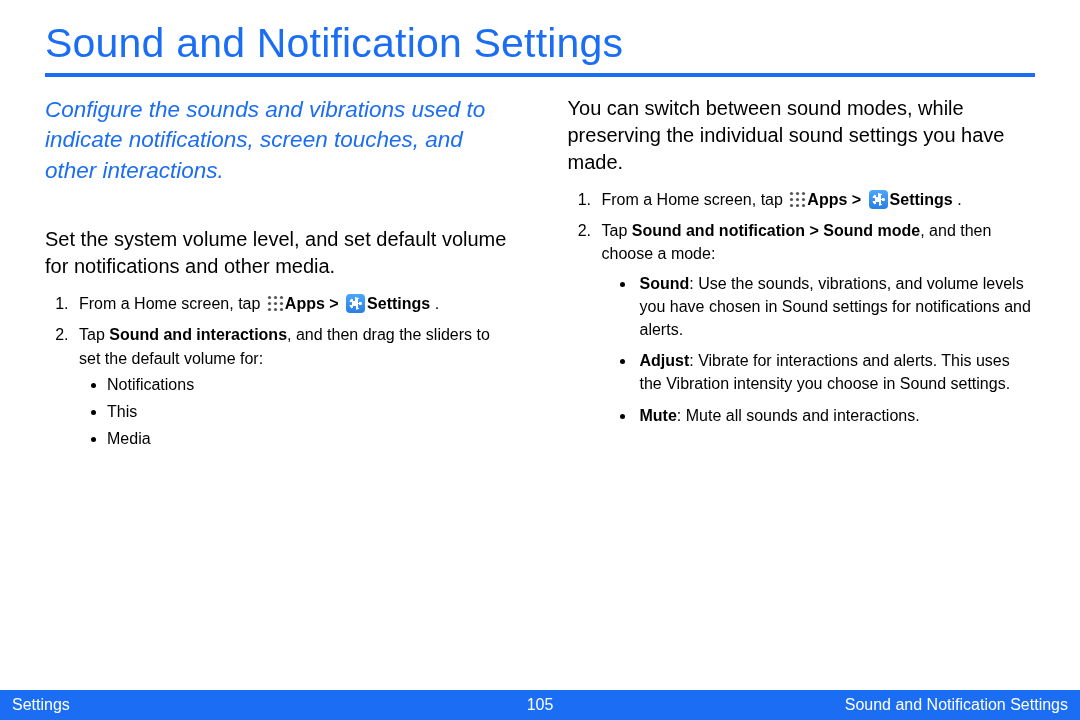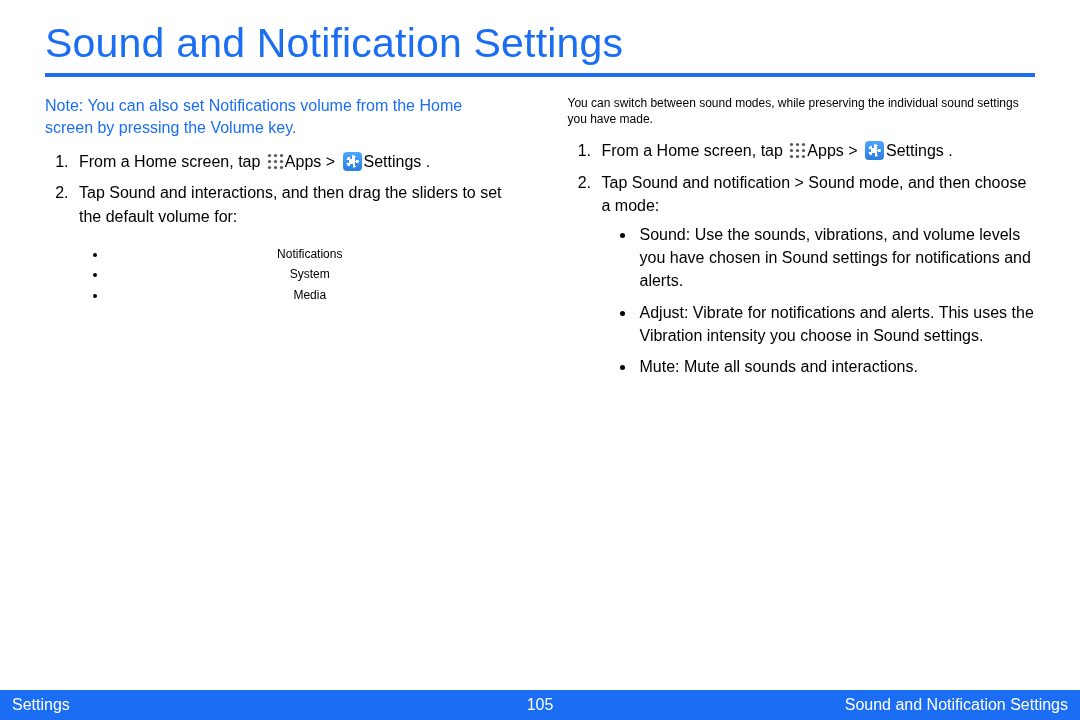--- a/index.html
+++ b/index.html
@@ -45,21 +45,21 @@
     font-weight: 400;
     margin: 0 0 40px 0;
   }
   h2.section {
     color: #1b6ef3;
     font-weight: 400;
     font-size: 27px;
     margin: 0 0 8px 0;
   }
   p.body {
-    font-size: 12px;
+    font-size: 20px;
     line-height: 1.35;
     margin: 0 0 12px 0;
   }
   p.note {
     color: #1b6ef3;
     font-size: 16px;
     line-height: 1.35;
     margin: 0 0 12px 0;
   }
   ol.steps {
@@ -78,27 +78,26 @@
     padding-left: 34px;
     font-size: 16px;
     line-height: 1.45;
   }
   ul.bullets > li {
     margin-bottom: 8px;
     padding-left: 4px;
   }
   ul.sub {
     list-style: disc;
-    margin: 16px 0 0 0;
+    margin: 1px 0 0 0;
     padding-left: 28px;
-    font-size: 12px;
+    font-size: 16px;
     line-height: 1.7;
-    text-align: center;
-  }
-  .b { font-weight: normal; }
+  }
+  .b { font-weight: bold; }
   .apps-icon {
     display: inline-block;
     width: 17px;
     height: 17px;
     vertical-align: -3px;
     margin: 0 1px 0 2px;
   }
   .apps-icon svg { display: block; }
   .settings-icon {
     display: inline-block;
@@ -141,25 +140,24 @@
 <body>
 
 <div class="page">
 
   <h1 class="title">Sound and Notification Settings</h1>
   <div class="rule"></div>
 
   <div class="columns">
 
     <div class="col">
-
-
-      <p class="note">
-        <span class="b">Note</span><span>: You can also set Notifications volume from the Home screen by pressing the </span><span class="b">Volume</span><span> key.</span>
-      </p>
+      <p class="intro">Configure the sounds and vibrations used to indicate notifications, screen touches, and other interactions.</p>
+
+      <p class="body">Set the system volume level, and set default volume for notifications and other media.</p>
+
 
       <ol class="steps">
         <li>
           <span>From a Home screen, tap </span><span class="apps-icon"><svg viewBox="0 0 17 17">
                 <g fill="#555">
                   <circle cx="2.5" cy="2.5" r="1.6"></circle>
                   <circle cx="8.5" cy="2.5" r="1.6"></circle>
                   <circle cx="14.5" cy="2.5" r="1.6"></circle>
                   <circle cx="2.5" cy="8.5" r="1.6"></circle>
                   <circle cx="8.5" cy="8.5" r="1.6"></circle>
@@ -167,21 +165,21 @@
                   <circle cx="2.5" cy="14.5" r="1.6"></circle>
                   <circle cx="8.5" cy="14.5" r="1.6"></circle>
                   <circle cx="14.5" cy="14.5" r="1.6"></circle>
                 </g>
               </svg></span><span class="b">Apps &gt; </span><span class="settings-icon"></span><span class="b">Settings</span><span> .</span>
         </li>
         <li>
           <span>Tap </span><span class="b">Sound and interactions</span><span>, and then drag the sliders to set the default volume for:</span>
           <ul class="sub">
             <li>Notifications</li>
-            <li>System</li>
+            <li>This</li>
             <li>Media</li>
           </ul>
         </li>
       </ol>
     </div>
 
     <div class="col">
       <p class="body">You can switch between sound modes, while preserving the individual sound settings you have made.</p>
 
       <ol class="steps">
@@ -197,21 +195,21 @@
                   <circle cx="2.5" cy="14.5" r="1.6"></circle>
                   <circle cx="8.5" cy="14.5" r="1.6"></circle>
                   <circle cx="14.5" cy="14.5" r="1.6"></circle>
                 </g>
               </svg></span><span class="b">Apps &gt; </span><span class="settings-icon"></span><span class="b">Settings</span><span> .</span>
         </li>
         <li>
           <span>Tap </span><span class="b">Sound and notification &gt; Sound mode</span><span>, and then choose a mode:</span>
           <ul class="bullets">
             <li><span class="b">Sound</span><span>: Use the sounds, vibrations, and volume levels you have chosen in Sound settings for notifications and alerts.</span></li>
-            <li><span class="b">Adjust</span><span>: Vibrate for notifications and alerts. This uses the Vibration intensity you choose in Sound settings.</span></li>
+            <li><span class="b">Adjust</span><span>: Vibrate for interactions and alerts. This uses the Vibration intensity you choose in Sound settings.</span></li>
             <li><span class="b">Mute</span><span>: Mute all sounds and interactions.</span></li>
           </ul>
         </li>
       </ol>
     </div>
 
   </div>
 
   <div class="footer">
     <div class="left">Settings</div>

